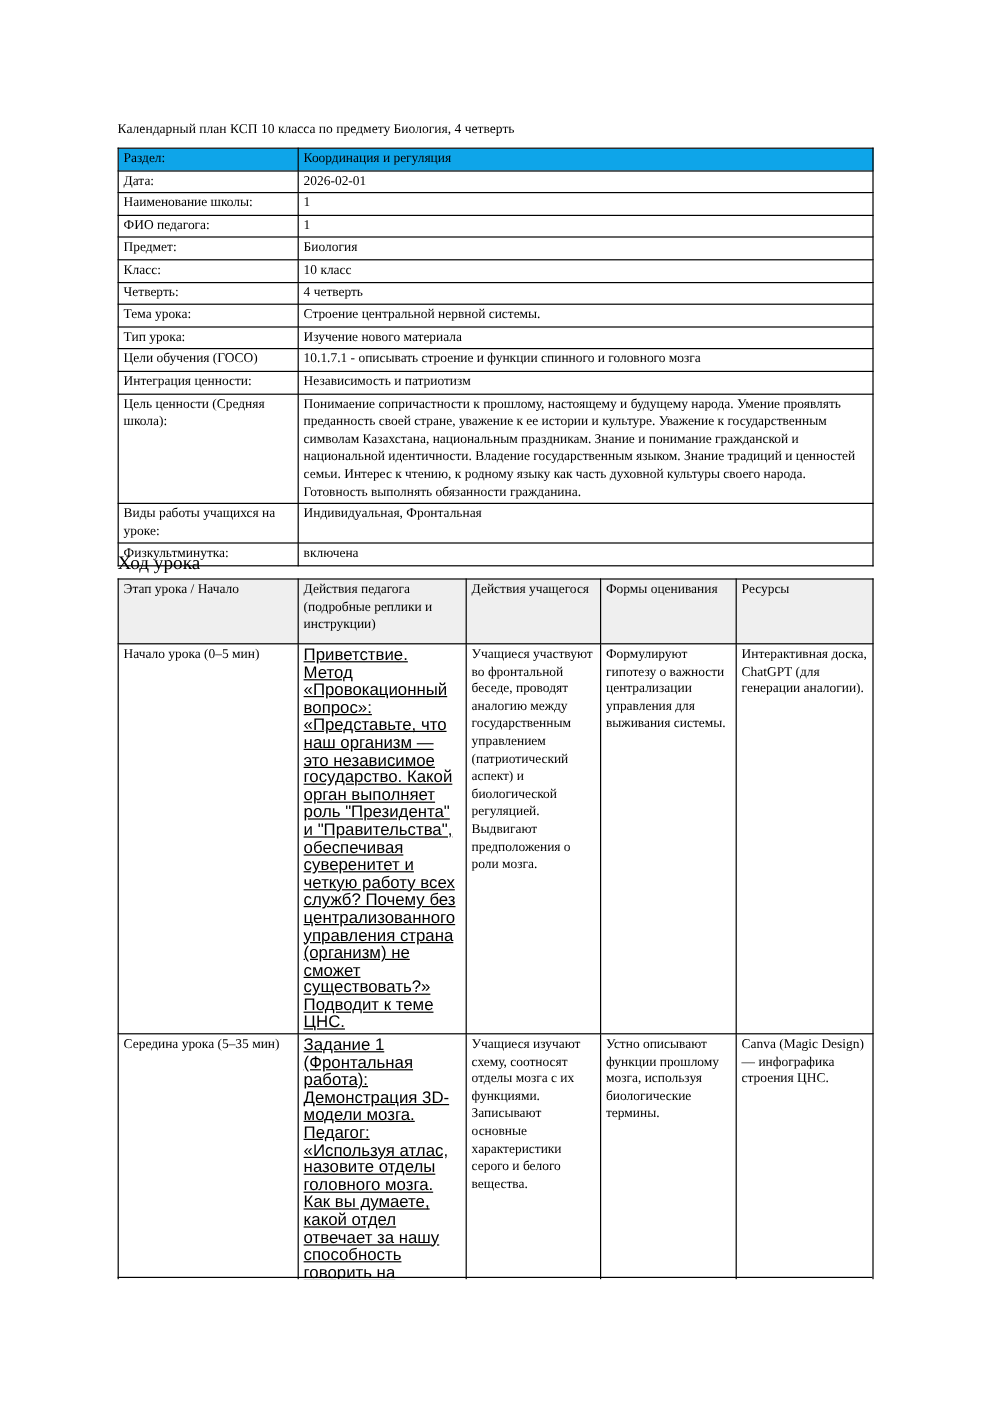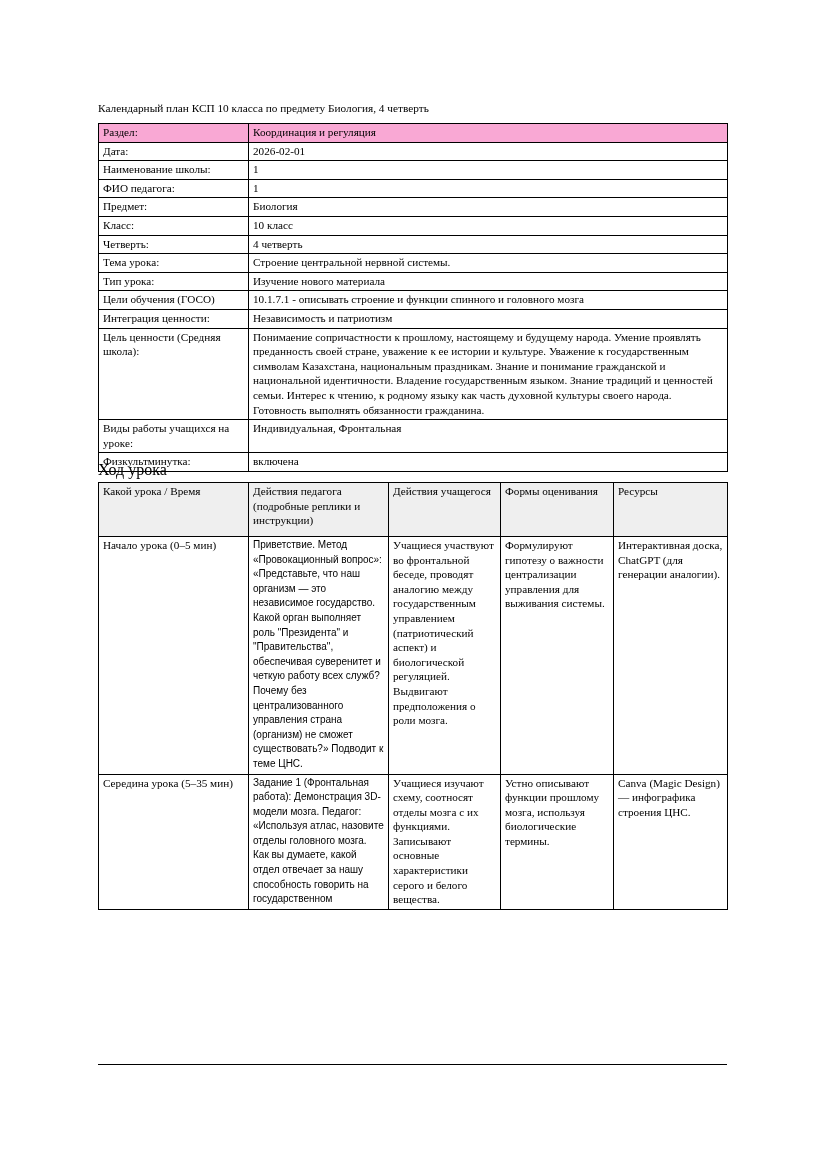--- a/index.html
+++ b/index.html
@@ -64,41 +64,42 @@
   }
 
   
   #info-table {
     left: 98px;
     top: 123px;
     width: 629px;
   }
   #info-table .c-key   { width: 150px; }
   #info-table .c-val   { width: 479px; }
-  #info-table tr.shaded td { background: #f9a8d4; }
+  #info-table tr.shaded td { background: #0ea5e9; }
 
   
   #flow-table {
     left: 98px;
     top: 482px;
     width: 629px;
   }
   #flow-table .fc1 { width: 150px; }
   #flow-table .fc2 { width: 140px; }
   #flow-table .fc3 { width: 112px; }
   #flow-table .fc4 { width: 113px; }
   #flow-table .fc5 { width: 114px; }
   #flow-table thead td { background: #efefef; }
   #flow-table thead td { height: 50px; }
 
   
   .sans {
     font-family: "Liberation Sans", "DejaVu Sans", sans-serif;
-    font-size: 10px;
+    font-size: 14px;
     line-height: 14.6px;
+    text-decoration: underline;
   }
 
   
   .clip-bottom {
     position: absolute;
     left: 0;
     top: 1066px;
     width: 827px;
     height: 104px;
     background: #ffffff;
@@ -189,21 +190,21 @@
   <table class="doc-table" id="flow-table">
     <colgroup>
       <col class="fc1">
       <col class="fc2">
       <col class="fc3">
       <col class="fc4">
       <col class="fc5">
     </colgroup>
     <thead>
       <tr>
-          <td>Какой урока / Время</td>
+          <td>Этап урока / Начало</td>
           <td>Действия педагога (подробные реплики и инструкции)</td>
           <td>Действия учащегося</td>
           <td>Формы оценивания</td>
           <td>Ресурсы</td>
         </tr>
     </thead>
     <tbody>
         <tr>
           <td>Начало урока (0–5 мин)</td>
           <td class="sans">Приветствие. Метод «Провокационный вопрос»: «Представьте, что наш организм — это независимое государство. Какой орган выполняет роль "Президента" и "Правительства", обеспечивая суверенитет и четкую работу всех служб? Почему без централизованного управления страна (организм) не сможет существовать?» Подводит к теме ЦНС.</td>

